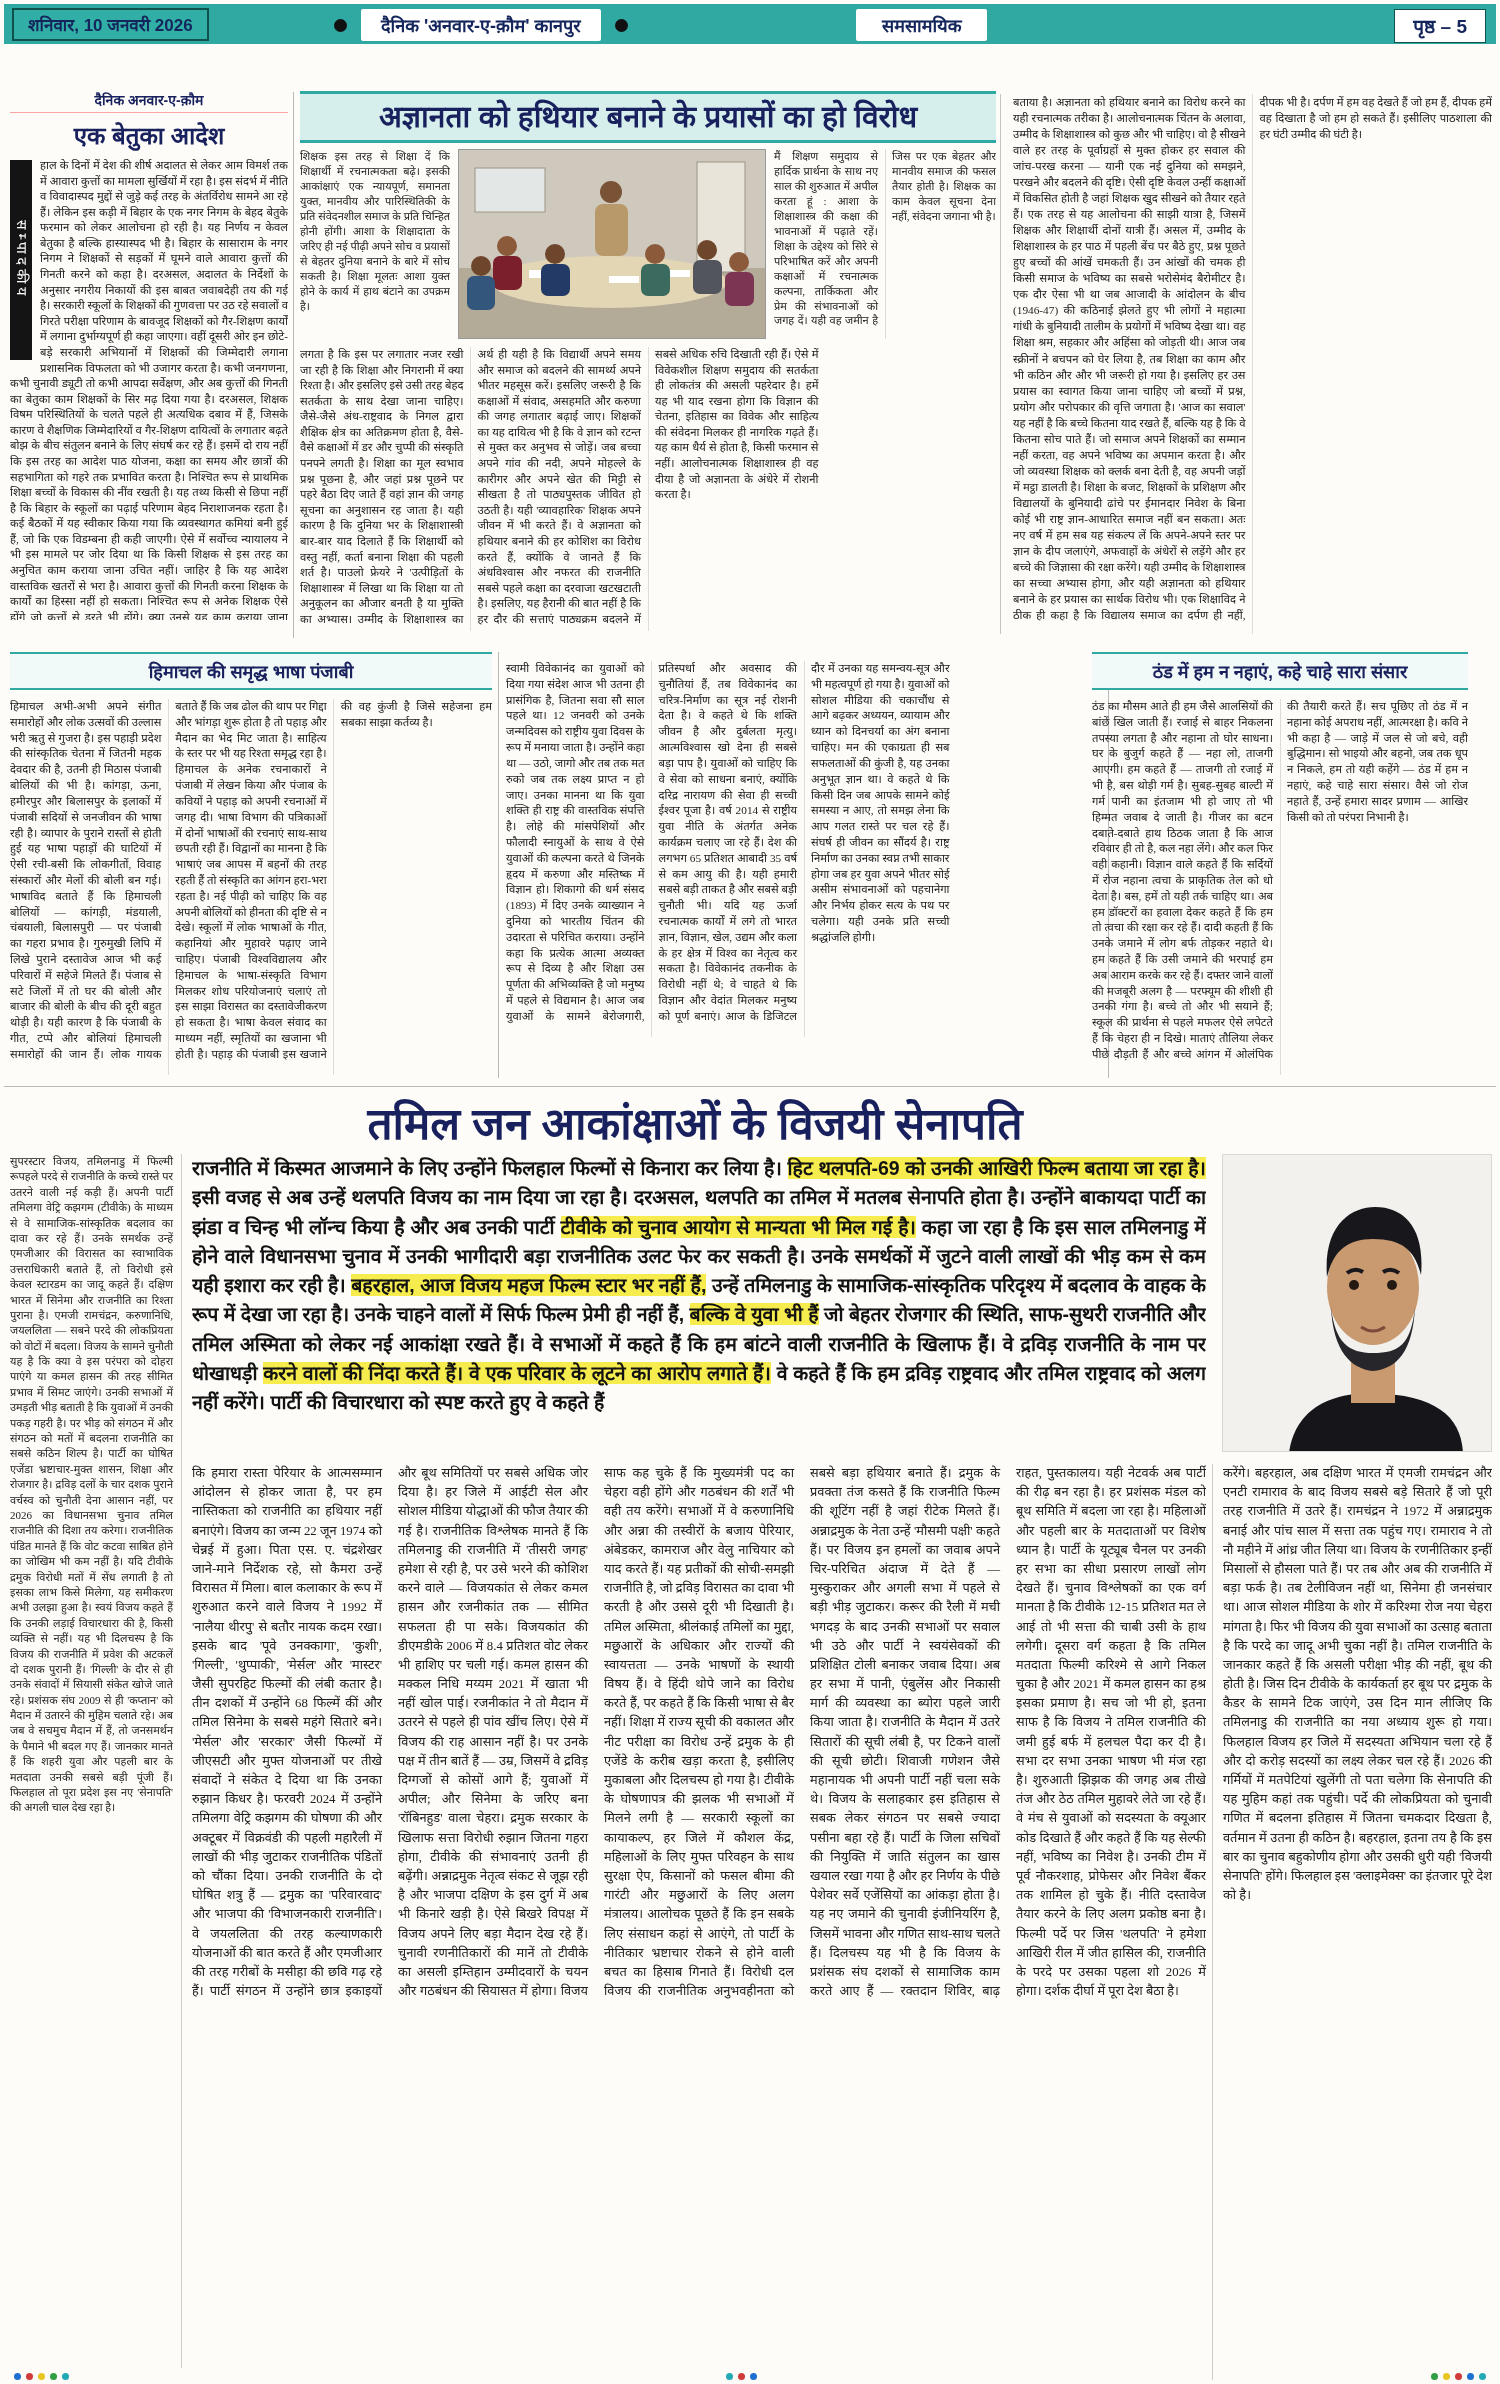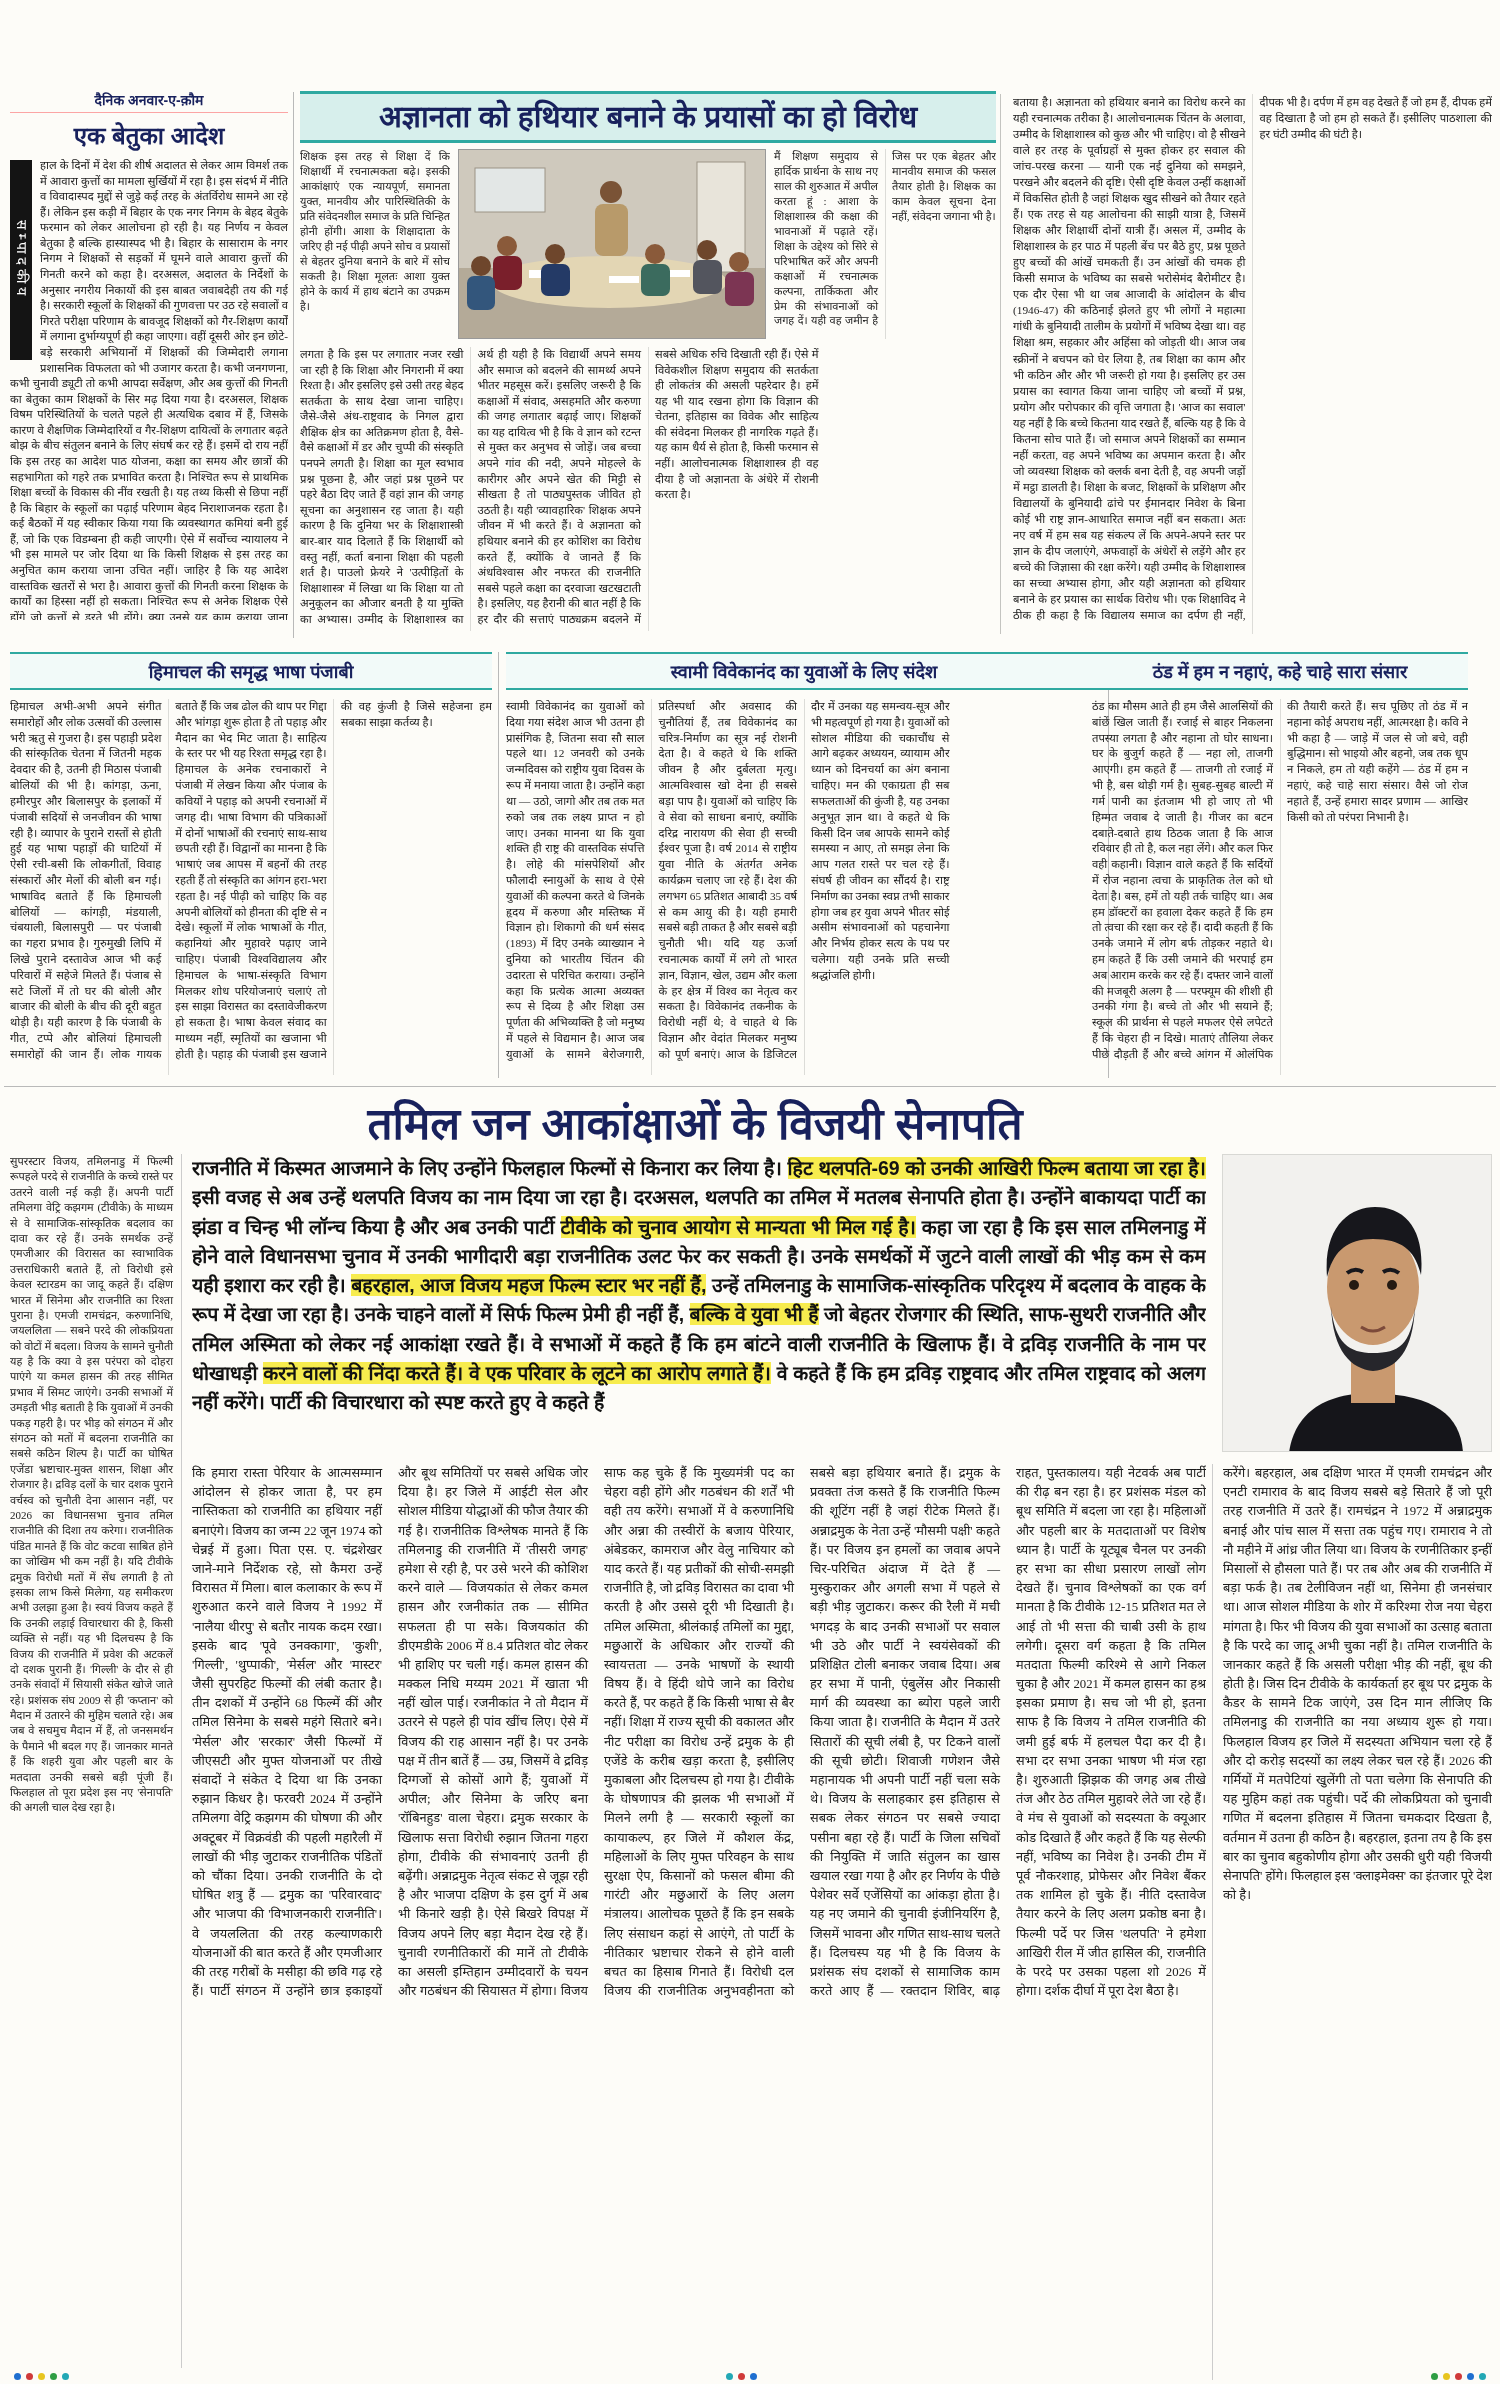--- a/index.html
+++ b/index.html
@@ -133,20 +133,30 @@
   .dots { position:absolute; bottom:4px; display:flex; gap:5px; }
   .dots span { width:7px; height:7px; border-radius:50%; display:inline-block; }
   .d-blue{background:#1f6fd0}.d-red{background:#d03a3a}.d-yel{background:#e8c51f}
   .d-grn{background:#2f9e44}.d-cyn{background:#23a8b5}
 </style>
 </head>
 <body>
 
 <div id="page">
 
+  <div class="topbar">
+    <div class="date-box">शनिवार, 10 जनवरी 2026</div>
+    <div class="center-group">
+      <span class="dot"></span>
+      <span class="paper-name">दैनिक 'अनवार-ए-क़ौम' कानपुर</span>
+      <span class="dot"></span>
+    </div>
+    <div class="tag-box">समसामयिक</div>
+    <div class="page-box">पृष्ठ – 5</div>
+  </div>
 
   <div class="editorial">
     <div class="ed-mast">दैनिक अनवार-ए-क़ौम</div>
     <div class="ed-title navy">एक बेतुका आदेश</div>
     <div class="ed-body jtext">
       <div class="ed-strip">सम्पादकीय</div>
       <span>हाल के दिनों में देश की शीर्ष अदालत से लेकर आम विमर्श तक में आवारा कुत्तों का मामला सुर्खियों में रहा है। इस संदर्भ में नीति व विवादास्पद मुद्दों से जुड़े कई तरह के अंतर्विरोध सामने आ रहे हैं। लेकिन इस कड़ी में बिहार के एक नगर निगम के बेहद बेतुके फरमान को लेकर आलोचना हो रही है। यह निर्णय न केवल बेतुका है बल्कि हास्यास्पद भी है। बिहार के सासाराम के नगर निगम ने शिक्षकों से सड़कों में घूमने वाले आवारा कुत्तों की गिनती करने को कहा है। दरअसल, अदालत के निर्देशों के अनुसार नगरीय निकायों की इस बाबत जवाबदेही तय की गई है। सरकारी स्कूलों के शिक्षकों की गुणवत्ता पर उठ रहे सवालों व गिरते परीक्षा परिणाम के बावजूद शिक्षकों को गैर-शिक्षण कार्यों में लगाना दुर्भाग्यपूर्ण ही कहा जाएगा। वहीं दूसरी ओर इन छोटे-बड़े सरकारी अभियानों में शिक्षकों की जिम्मेदारी लगाना प्रशासनिक विफलता को भी उजागर करता है। कभी जनगणना, कभी चुनावी ड्यूटी तो कभी आपदा सर्वेक्षण, और अब कुत्तों की गिनती का बेतुका काम शिक्षकों के सिर मढ़ दिया गया है। दरअसल, शिक्षक विषम परिस्थितियों के चलते पहले ही अत्यधिक दबाव में हैं, जिसके कारण वे शैक्षणिक जिम्मेदारियों व गैर-शिक्षण दायित्वों के लगातार बढ़ते बोझ के बीच संतुलन बनाने के लिए संघर्ष कर रहे हैं। इसमें दो राय नहीं कि इस तरह का आदेश पाठ योजना, कक्षा का समय और छात्रों की सहभागिता को गहरे तक प्रभावित करता है। निश्चित रूप से प्राथमिक शिक्षा बच्चों के विकास की नींव रखती है। यह तथ्य किसी से छिपा नहीं है कि बिहार के स्कूलों का पढ़ाई परिणाम बेहद निराशाजनक रहता है। कई बैठकों में यह स्वीकार किया गया कि व्यवस्थागत कमियां बनी हुई हैं, जो कि एक विडम्बना ही कही जाएगी। ऐसे में सर्वोच्च न्यायालय ने भी इस मामले पर जोर दिया था कि किसी शिक्षक से इस तरह का अनुचित काम कराया जाना उचित नहीं। जाहिर है कि यह आदेश वास्तविक खतरों से भरा है। आवारा कुत्तों की गिनती करना शिक्षक के कार्यों का हिस्सा नहीं हो सकता। निश्चित रूप से अनेक शिक्षक ऐसे होंगे जो कुत्तों से डरते भी होंगे। क्या उनसे यह काम कराया जाना न्यायसंगत होगा? समूचा शिक्षक समाज इस निर्णय के विरोध में खड़ा नजर आता है, और यही उचित भी है।</span>
     </div>
   </div>
   <div class="vline" style="left:293px; top:92px; height:546px;"></div>
@@ -188,21 +198,20 @@
     </div>
     <div class="lead-right jtext cols">बताया है। अज्ञानता को हथियार बनाने का विरोध करने का यही रचनात्मक तरीका है। आलोचनात्मक चिंतन के अलावा, उम्मीद के शिक्षाशास्त्र को कुछ और भी चाहिए। वो है सीखने वाले हर तरह के पूर्वाग्रहों से मुक्त होकर हर सवाल की जांच-परख करना — यानी एक नई दुनिया को समझने, परखने और बदलने की दृष्टि। ऐसी दृष्टि केवल उन्हीं कक्षाओं में विकसित होती है जहां शिक्षक खुद सीखने को तैयार रहते हैं। एक तरह से यह आलोचना की साझी यात्रा है, जिसमें शिक्षक और शिक्षार्थी दोनों यात्री हैं। असल में, उम्मीद के शिक्षाशास्त्र के हर पाठ में पहली बेंच पर बैठे हुए, प्रश्न पूछते हुए बच्चों की आंखें चमकती हैं। उन आंखों की चमक ही किसी समाज के भविष्य का सबसे भरोसेमंद बैरोमीटर है। एक दौर ऐसा भी था जब आजादी के आंदोलन के बीच (1946-47) की कठिनाई झेलते हुए भी लोगों ने महात्मा गांधी के बुनियादी तालीम के प्रयोगों में भविष्य देखा था। वह शिक्षा श्रम, सहकार और अहिंसा को जोड़ती थी। आज जब स्क्रीनों ने बचपन को घेर लिया है, तब शिक्षा का काम और भी कठिन और और भी जरूरी हो गया है। इसलिए हर उस प्रयास का स्वागत किया जाना चाहिए जो बच्चों में प्रश्न, प्रयोग और परोपकार की वृत्ति जगाता है। 'आज का सवाल' यह नहीं है कि बच्चे कितना याद रखते हैं, बल्कि यह है कि वे कितना सोच पाते हैं। जो समाज अपने शिक्षकों का सम्मान नहीं करता, वह अपने भविष्य का अपमान करता है। और जो व्यवस्था शिक्षक को क्लर्क बना देती है, वह अपनी जड़ों में मट्ठा डालती है। शिक्षा के बजट, शिक्षकों के प्रशिक्षण और विद्यालयों के बुनियादी ढांचे पर ईमानदार निवेश के बिना कोई भी राष्ट्र ज्ञान-आधारित समाज नहीं बन सकता। अतः नए वर्ष में हम सब यह संकल्प लें कि अपने-अपने स्तर पर ज्ञान के दीप जलाएंगे, अफवाहों के अंधेरों से लड़ेंगे और हर बच्चे की जिज्ञासा की रक्षा करेंगे। यही उम्मीद के शिक्षाशास्त्र का सच्चा अभ्यास होगा, और यही अज्ञानता को हथियार बनाने के हर प्रयास का सार्थक विरोध भी। एक शिक्षाविद ने ठीक ही कहा है कि विद्यालय समाज का दर्पण ही नहीं, दीपक भी है। दर्पण में हम वह देखते हैं जो हम हैं, दीपक हमें वह दिखाता है जो हम हो सकते हैं। इसीलिए पाठशाला की हर घंटी उम्मीद की घंटी है।</div>
   </div>
 
   <div id="himachal" class="midsec">
     <div class="sec-head">हिमाचल की समृद्ध भाषा पंजाबी</div>
     <div class="sec-body jtext cols">हिमाचल अभी-अभी अपने संगीत समारोहों और लोक उत्सवों की उल्लास भरी ऋतु से गुजरा है। इस पहाड़ी प्रदेश की सांस्कृतिक चेतना में जितनी महक देवदार की है, उतनी ही मिठास पंजाबी बोलियों की भी है। कांगड़ा, ऊना, हमीरपुर और बिलासपुर के इलाकों में पंजाबी सदियों से जनजीवन की भाषा रही है। व्यापार के पुराने रास्तों से होती हुई यह भाषा पहाड़ों की घाटियों में ऐसी रची-बसी कि लोकगीतों, विवाह संस्कारों और मेलों की बोली बन गई। भाषाविद बताते हैं कि हिमाचली बोलियों — कांगड़ी, मंडयाली, चंबयाली, बिलासपुरी — पर पंजाबी का गहरा प्रभाव है। गुरुमुखी लिपि में लिखे पुराने दस्तावेज आज भी कई परिवारों में सहेजे मिलते हैं। पंजाब से सटे जिलों में तो घर की बोली और बाजार की बोली के बीच की दूरी बहुत थोड़ी है। यही कारण है कि पंजाबी के गीत, टप्पे और बोलियां हिमाचली समारोहों की जान हैं। लोक गायक बताते हैं कि जब ढोल की थाप पर गिद्दा और भांगड़ा शुरू होता है तो पहाड़ और मैदान का भेद मिट जाता है। साहित्य के स्तर पर भी यह रिश्ता समृद्ध रहा है। हिमाचल के अनेक रचनाकारों ने पंजाबी में लेखन किया और पंजाब के कवियों ने पहाड़ को अपनी रचनाओं में जगह दी। भाषा विभाग की पत्रिकाओं में दोनों भाषाओं की रचनाएं साथ-साथ छपती रही हैं। विद्वानों का मानना है कि भाषाएं जब आपस में बहनों की तरह रहती हैं तो संस्कृति का आंगन हरा-भरा रहता है। नई पीढ़ी को चाहिए कि वह अपनी बोलियों को हीनता की दृष्टि से न देखे। स्कूलों में लोक भाषाओं के गीत, कहानियां और मुहावरे पढ़ाए जाने चाहिए। पंजाबी विश्वविद्यालय और हिमाचल के भाषा-संस्कृति विभाग मिलकर शोध परियोजनाएं चलाएं तो इस साझा विरासत का दस्तावेजीकरण हो सकता है। भाषा केवल संवाद का माध्यम नहीं, स्मृतियों का खजाना भी होती है। पहाड़ की पंजाबी इस खजाने की वह कुंजी है जिसे सहेजना हम सबका साझा कर्तव्य है।</div>
   </div>
   <div class="vline" style="left:498px; top:652px; height:426px;"></div>
   <div id="vivek" class="midsec">
-    <div class="sec-head">स्वामी विवेकानंद का युवाओं के लिए संदेश</div>
     <div class="sec-body jtext cols">स्वामी विवेकानंद का युवाओं को दिया गया संदेश आज भी उतना ही प्रासंगिक है, जितना सवा सौ साल पहले था। 12 जनवरी को उनके जन्मदिवस को राष्ट्रीय युवा दिवस के रूप में मनाया जाता है। उन्होंने कहा था — उठो, जागो और तब तक मत रुको जब तक लक्ष्य प्राप्त न हो जाए। उनका मानना था कि युवा शक्ति ही राष्ट्र की वास्तविक संपत्ति है। लोहे की मांसपेशियों और फौलादी स्नायुओं के साथ वे ऐसे युवाओं की कल्पना करते थे जिनके हृदय में करुणा और मस्तिष्क में विज्ञान हो। शिकागो की धर्म संसद (1893) में दिए उनके व्याख्यान ने दुनिया को भारतीय चिंतन की उदारता से परिचित कराया। उन्होंने कहा कि प्रत्येक आत्मा अव्यक्त रूप से दिव्य है और शिक्षा उस पूर्णता की अभिव्यक्ति है जो मनुष्य में पहले से विद्यमान है। आज जब युवाओं के सामने बेरोजगारी, प्रतिस्पर्धा और अवसाद की चुनौतियां हैं, तब विवेकानंद का चरित्र-निर्माण का सूत्र नई रोशनी देता है। वे कहते थे कि शक्ति जीवन है और दुर्बलता मृत्यु। आत्मविश्वास खो देना ही सबसे बड़ा पाप है। युवाओं को चाहिए कि वे सेवा को साधना बनाएं, क्योंकि दरिद्र नारायण की सेवा ही सच्ची ईश्वर पूजा है। वर्ष 2014 से राष्ट्रीय युवा नीति के अंतर्गत अनेक कार्यक्रम चलाए जा रहे हैं। देश की लगभग 65 प्रतिशत आबादी 35 वर्ष से कम आयु की है। यही हमारी सबसे बड़ी ताकत है और सबसे बड़ी चुनौती भी। यदि यह ऊर्जा रचनात्मक कार्यों में लगे तो भारत ज्ञान, विज्ञान, खेल, उद्यम और कला के हर क्षेत्र में विश्व का नेतृत्व कर सकता है। विवेकानंद तकनीक के विरोधी नहीं थे; वे चाहते थे कि विज्ञान और वेदांत मिलकर मनुष्य को पूर्ण बनाएं। आज के डिजिटल दौर में उनका यह समन्वय-सूत्र और भी महत्वपूर्ण हो गया है। युवाओं को सोशल मीडिया की चकाचौंध से आगे बढ़कर अध्ययन, व्यायाम और ध्यान को दिनचर्या का अंग बनाना चाहिए। मन की एकाग्रता ही सब सफलताओं की कुंजी है, यह उनका अनुभूत ज्ञान था। वे कहते थे कि किसी दिन जब आपके सामने कोई समस्या न आए, तो समझ लेना कि आप गलत रास्ते पर चल रहे हैं। संघर्ष ही जीवन का सौंदर्य है। राष्ट्र निर्माण का उनका स्वप्न तभी साकार होगा जब हर युवा अपने भीतर सोई असीम संभावनाओं को पहचानेगा और निर्भय होकर सत्य के पथ पर चलेगा। यही उनके प्रति सच्ची श्रद्धांजलि होगी।</div>
   </div>
   <div class="vline" style="left:1108px; top:652px; height:426px;"></div>
   <div id="thand" class="midsec">
     <div class="sec-head">ठंड में हम न नहाएं, कहे चाहे सारा संसार</div>
     <div class="sec-body jtext cols">ठंड का मौसम आते ही हम जैसे आलसियों की बांछें खिल जाती हैं। रजाई से बाहर निकलना तपस्या लगता है और नहाना तो घोर साधना। घर के बुजुर्ग कहते हैं — नहा लो, ताजगी आएगी। हम कहते हैं — ताजगी तो रजाई में भी है, बस थोड़ी गर्म है। सुबह-सुबह बाल्टी में गर्म पानी का इंतजाम भी हो जाए तो भी हिम्मत जवाब दे जाती है। गीजर का बटन दबाते-दबाते हाथ ठिठक जाता है कि आज रविवार ही तो है, कल नहा लेंगे। और कल फिर वही कहानी। विज्ञान वाले कहते हैं कि सर्दियों में रोज नहाना त्वचा के प्राकृतिक तेल को धो देता है। बस, हमें तो यही तर्क चाहिए था। अब हम डॉक्टरों का हवाला देकर कहते हैं कि हम तो त्वचा की रक्षा कर रहे हैं। दादी कहती हैं कि उनके जमाने में लोग बर्फ तोड़कर नहाते थे। हम कहते हैं कि उसी जमाने की भरपाई हम अब आराम करके कर रहे हैं। दफ्तर जाने वालों की मजबूरी अलग है — परफ्यूम की शीशी ही उनकी गंगा है। बच्चे तो और भी सयाने हैं; स्कूल की प्रार्थना से पहले मफलर ऐसे लपेटते हैं कि चेहरा ही न दिखे। माताएं तौलिया लेकर पीछे दौड़ती हैं और बच्चे आंगन में ओलंपिक की तैयारी करते हैं। सच पूछिए तो ठंड में न नहाना कोई अपराध नहीं, आत्मरक्षा है। कवि ने भी कहा है — जाड़े में जल से जो बचे, वही बुद्धिमान। सो भाइयो और बहनो, जब तक धूप न निकले, हम तो यही कहेंगे — ठंड में हम न नहाएं, कहे चाहे सारा संसार। वैसे जो रोज नहाते हैं, उन्हें हमारा सादर प्रणाम — आखिर किसी को तो परंपरा निभानी है।</div>
   </div>
 
   <div class="hline" style="left:4px; top:1086px; width:1492px;"></div>
 

